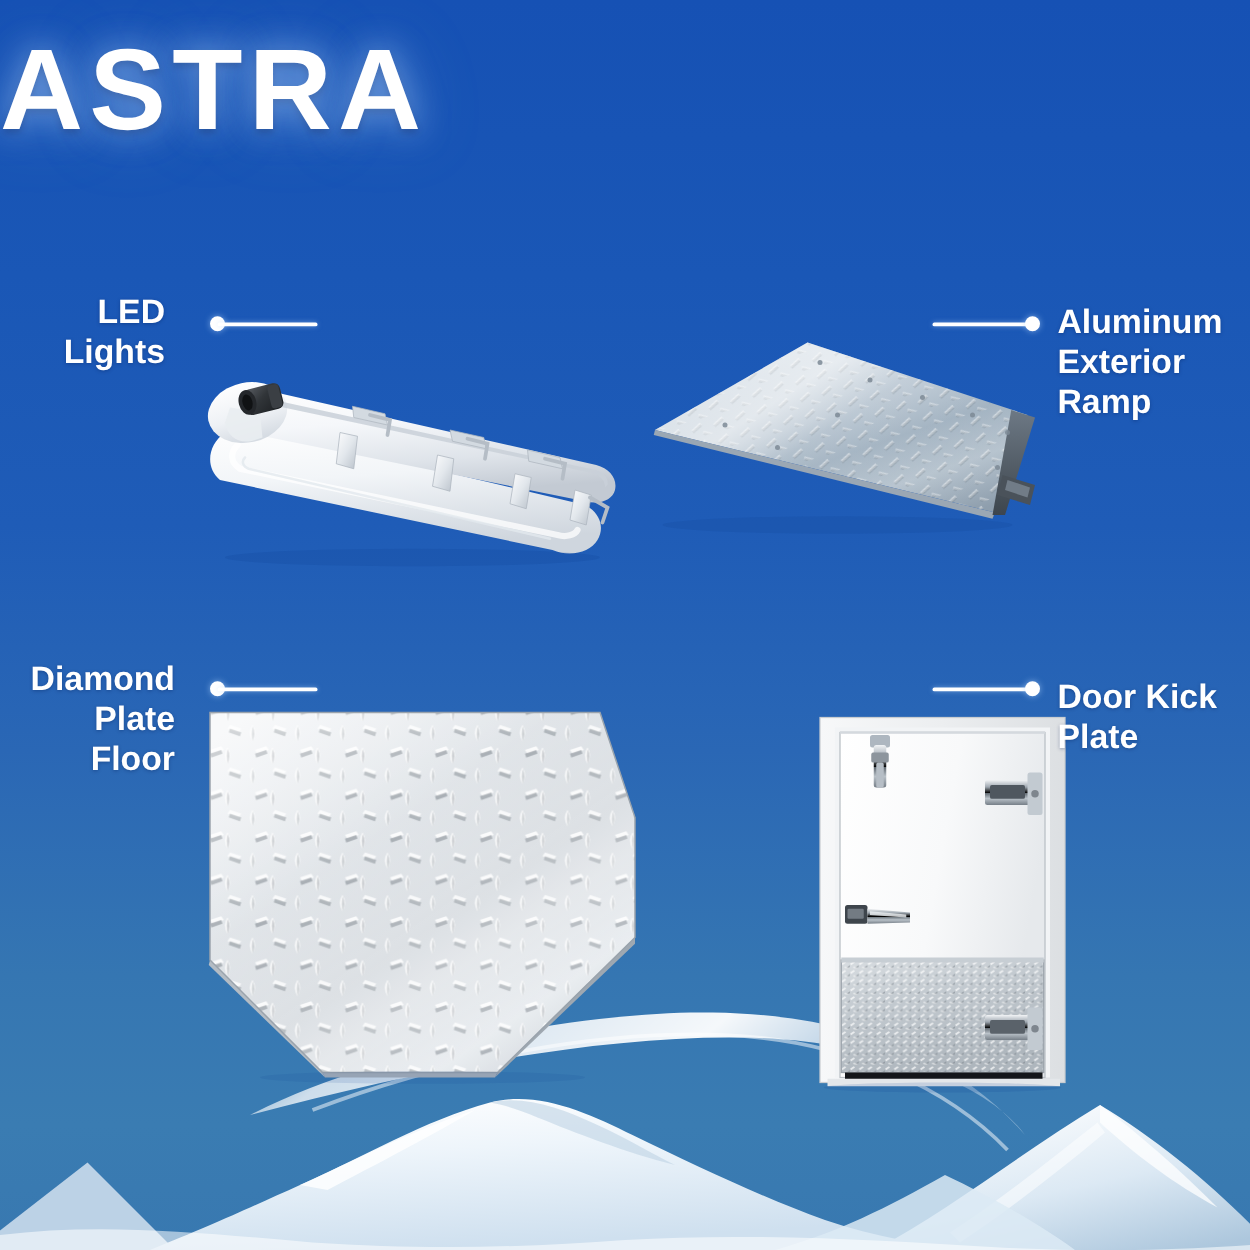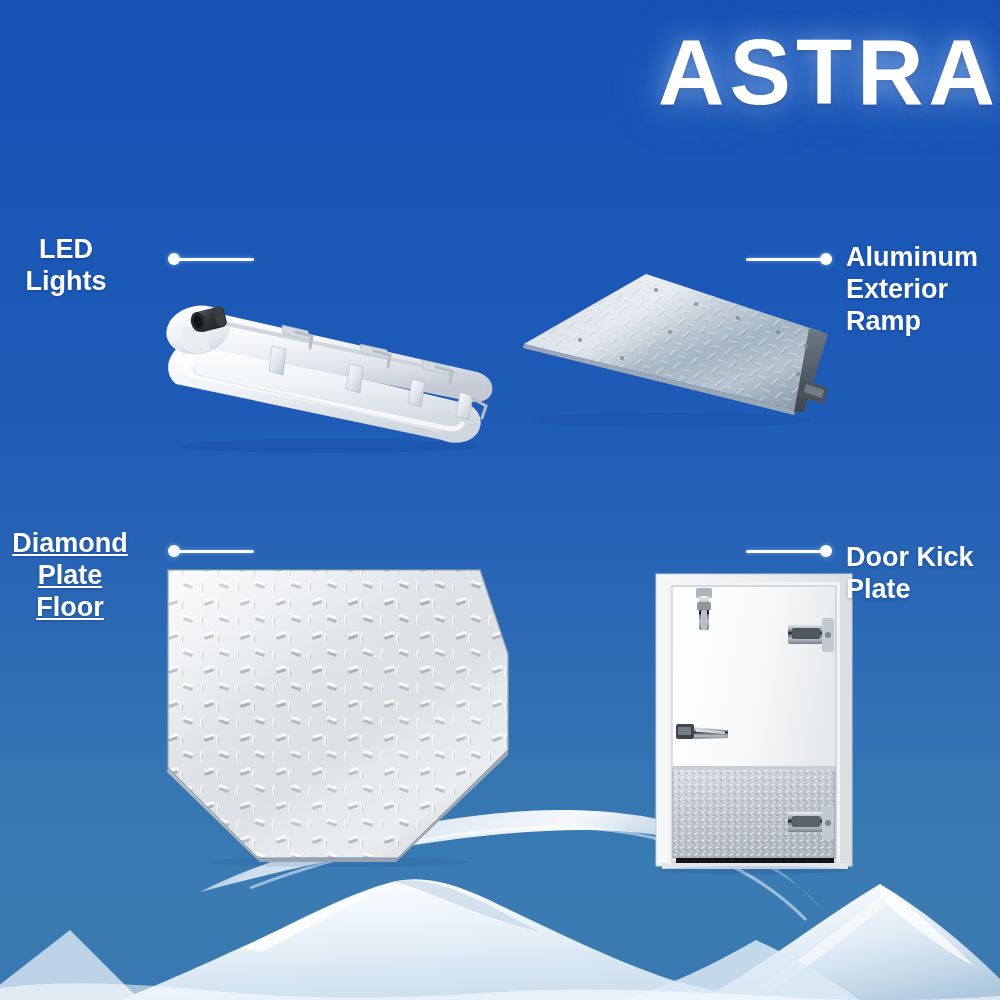--- a/index.html
+++ b/index.html
@@ -25,42 +25,42 @@
         #3878b0 100%);
   }
 
   
   #ice-scene { position:absolute; left:0; bottom:0; width:1000px; height:220px; }
   #ice-scene svg { display:block; width:1000px; height:220px; }
 
   
   #title-block {
     position:absolute; top:26px; left:0; width:1000px;
-    text-align:right; z-index:6;
+    text-align:left; z-index:6;
   }
   #main-title {
     font-size:92px; font-weight:bold; color:#ffffff;
     letter-spacing:5px; line-height:1.0;
     text-shadow:0 0 26px rgba(190,220,255,.55), 0 0 54px rgba(150,200,255,.35), 0 3px 5px rgba(0,20,70,.30);
   }
   #subtitle {
     margin-top:18px;
     font-size:40px; font-weight:bold; color:#ffffff;
     letter-spacing:9px;
     text-shadow:0 0 16px rgba(190,220,255,.45), 0 2px 4px rgba(0,20,70,.28);
   }
 
   
   .label {
     position:absolute; z-index:7;
     color:#ffffff; font-weight:bold; font-size:27px; line-height:1.18;
     text-shadow:0 1px 3px rgba(0,25,80,.35);
     white-space:pre-line;
   }
-  .label.left  { text-align:center; }
+  .label.left  { text-align:right; }
   .label.right { text-align:left; }
 
   
   .connector { position:absolute; z-index:7; height:12px; }
   .connector .bar {
     position:absolute; top:5px; height:2.5px; background:#ffffff; border-radius:2px;
     box-shadow:0 0 4px rgba(180,215,255,.5);
   }
   .connector .dot {
     position:absolute; top:0px; width:12px; height:12px;
@@ -224,21 +224,21 @@
           <circle cx="288" cy="112" r="2"></circle>
         <circle cx="70" cy="78" r="2"></circle>
           <circle cx="112" cy="96" r="2"></circle>
         <circle cx="160" cy="70" r="2"></circle>
       </g>
 
       <ellipse cx="160" cy="158" rx="140" ry="7" fill="#0d3f92" opacity=".16"></ellipse>
     </svg>
   </div>
 
-  <div class="label left" style="left:0px; top:528px; width:140px;text-decoration:underline;">Diamond
+  <div class="label left" style="left:0px; top:528px; width:140px;">Diamond
 Plate
 Floor</div>
 
   <div class="connector dot-left" style="left:168px; top:545px; width:86px;">
     <span class="dot"></span>
     <span class="bar"></span>
   </div>
 
   <div class="product" style="left:162px; top:562px;">
     <svg width="352" height="300" viewBox="0 0 352 300">

